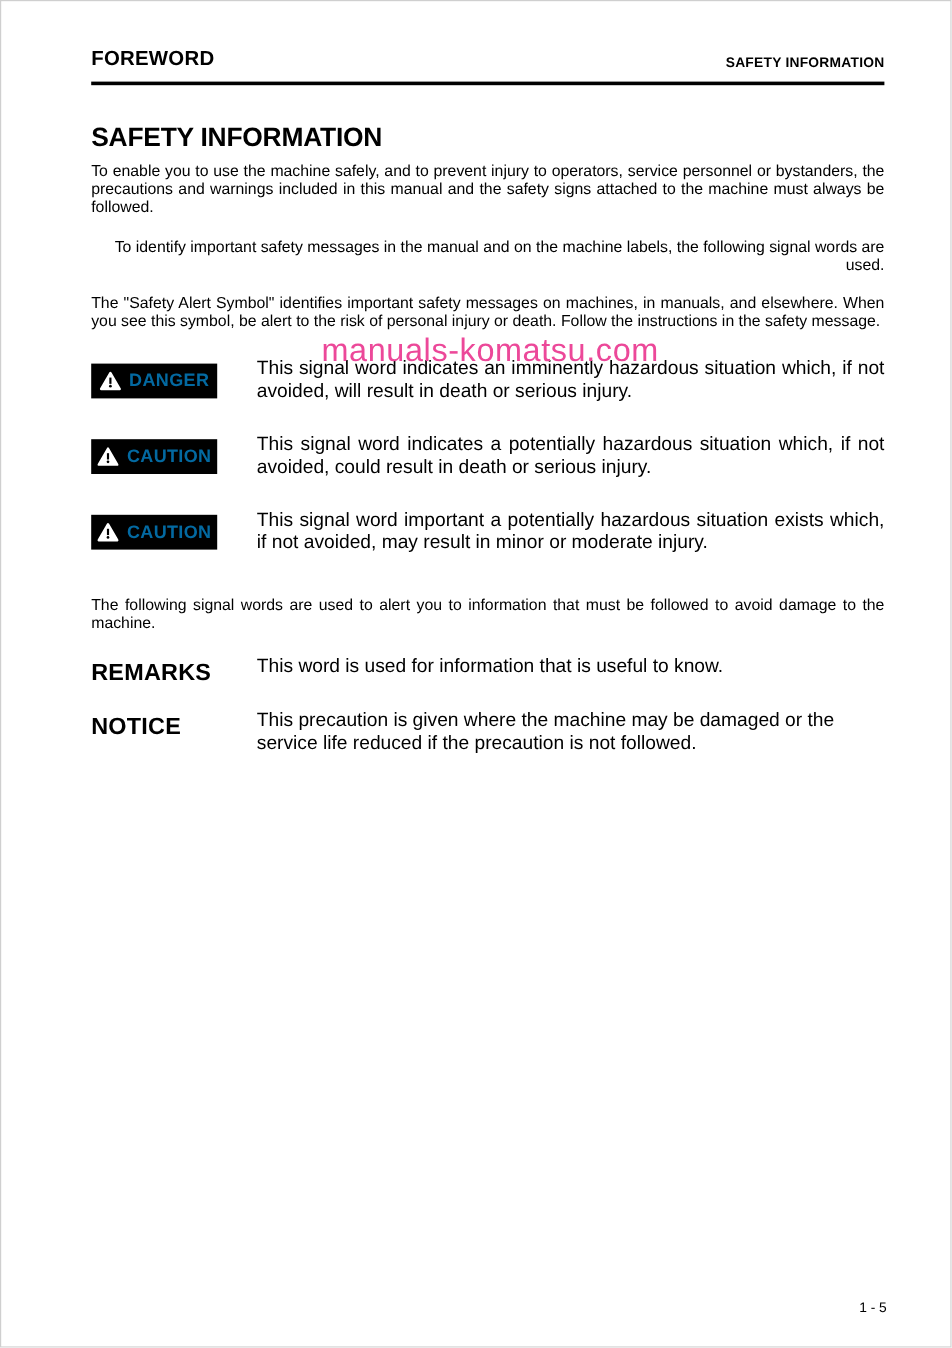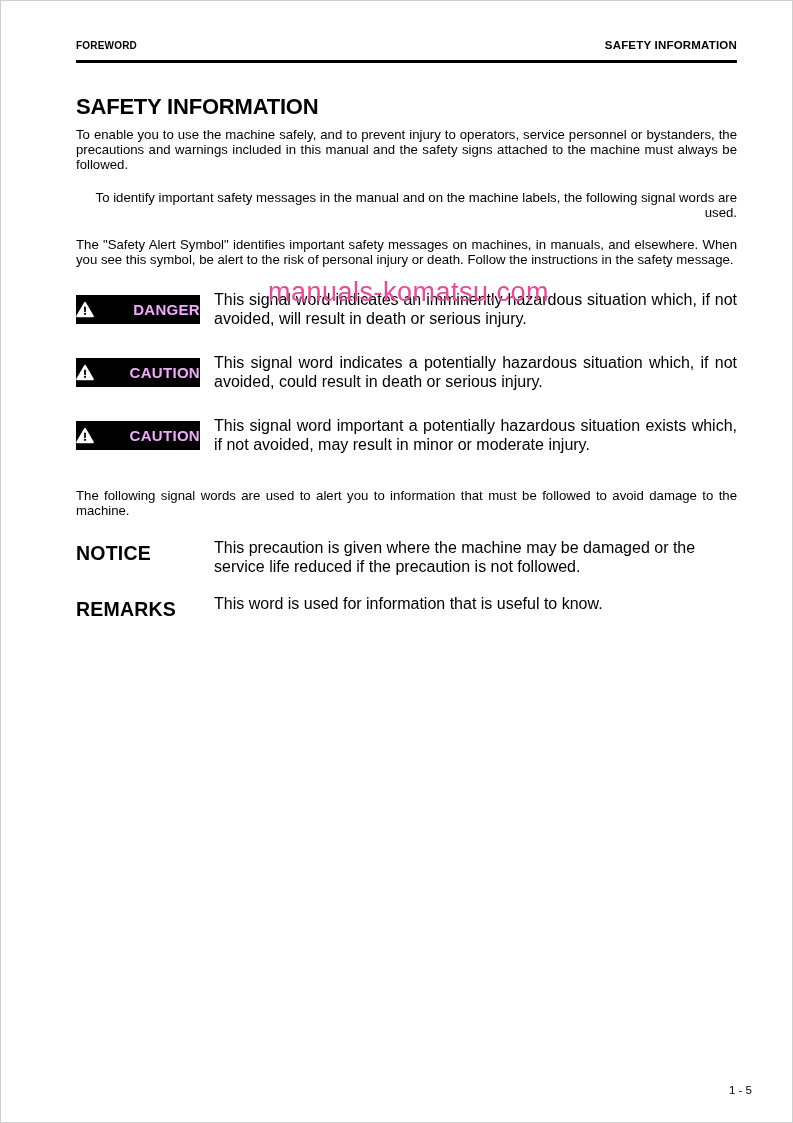--- a/index.html
+++ b/index.html
@@ -18,21 +18,21 @@
   }
 
   
   .header {
     display: flex;
     justify-content: space-between;
     align-items: flex-end;
     border-bottom: 3px solid #000;
     padding-bottom: 9px;
   }
-  .header-left { font-size: 10px; font-weight: bold; letter-spacing: 0.2px; }
+  .header-left { font-size: 17px; font-weight: bold; letter-spacing: 0.2px; }
   .header-right { font-size: 11.5px; font-weight: bold; letter-spacing: 0.2px; }
 
   
   .doc-title {
     margin-top: 31px;
     font-size: 22px;
     font-weight: bold;
     letter-spacing: -0.2px;
   }
 
@@ -63,27 +63,27 @@
 
   
   .signal-section { margin-top: 23px; }
   .signal-row { display: flex; margin-bottom: 25px; }
   .signal-row:last-child { margin-bottom: 12px; }
   .label-col { width: 138px; flex: 0 0 138px; }
   .desc-col { flex: 1; font-size: 16px; line-height: 19px; text-align: justify; }
 
   .signal-box {
     margin-top: 5px;
-    width: 124px;
+    width: 105px;
     height: 29px;
     background: #000;
-    color: #f0abfc;
+    color: #0369a1;
     display: flex;
     align-items: center;
-    justify-content: space-between;
+    justify-content: center;
     gap: 7px;
   }
   .signal-box .signal-label {
     font-size: 15px;
     font-weight: bold;
     letter-spacing: 0.3px;
   }
   .alert-icon { width: 18px; height: 17px; display: block; }
 
   
@@ -93,21 +93,21 @@
     font-size: 19.5px;
     font-weight: bold;
     letter-spacing: 0.2px;
     margin-top: 4px;
   }
   .notice-row .desc-col { text-align: left; }
 
   
   .page-number {
     position: absolute;
-    right: 40px;
+    right: 53px;
     bottom: 26px;
     font-size: 11.5px;
   }
 </style>
 </head>
 <body>
 
 <div class="page">
 
   <div class="header">
@@ -170,29 +170,29 @@
     </div>
 
   </div>
 
   <p class="para p-follow">The following signal words are used to alert you to information that must be followed to avoid damage to the machine.</p>
 
   <div class="notice-section">
 
     <div class="notice-row">
       <div class="label-col">
-        <div class="notice-label">NOTICE</div>
+        <div class="notice-label">REMARKS</div>
       </div>
-      <div class="desc-col">This precaution is given where the machine may be damaged or the service life reduced if the precaution is not followed.</div>
+      <div class="desc-col">This word is used for information that is useful to know.</div>
     </div>
 
     <div class="notice-row">
       <div class="label-col">
-        <div class="notice-label">REMARKS</div>
+        <div class="notice-label">NOTICE</div>
       </div>
-      <div class="desc-col">This word is used for information that is useful to know.</div>
+      <div class="desc-col">This precaution is given where the machine may be damaged or the service life reduced if the precaution is not followed.</div>
     </div>
 
   </div>
 
   <div class="page-number">1 - 5</div>
 
 </div>
 
 </body></html>

